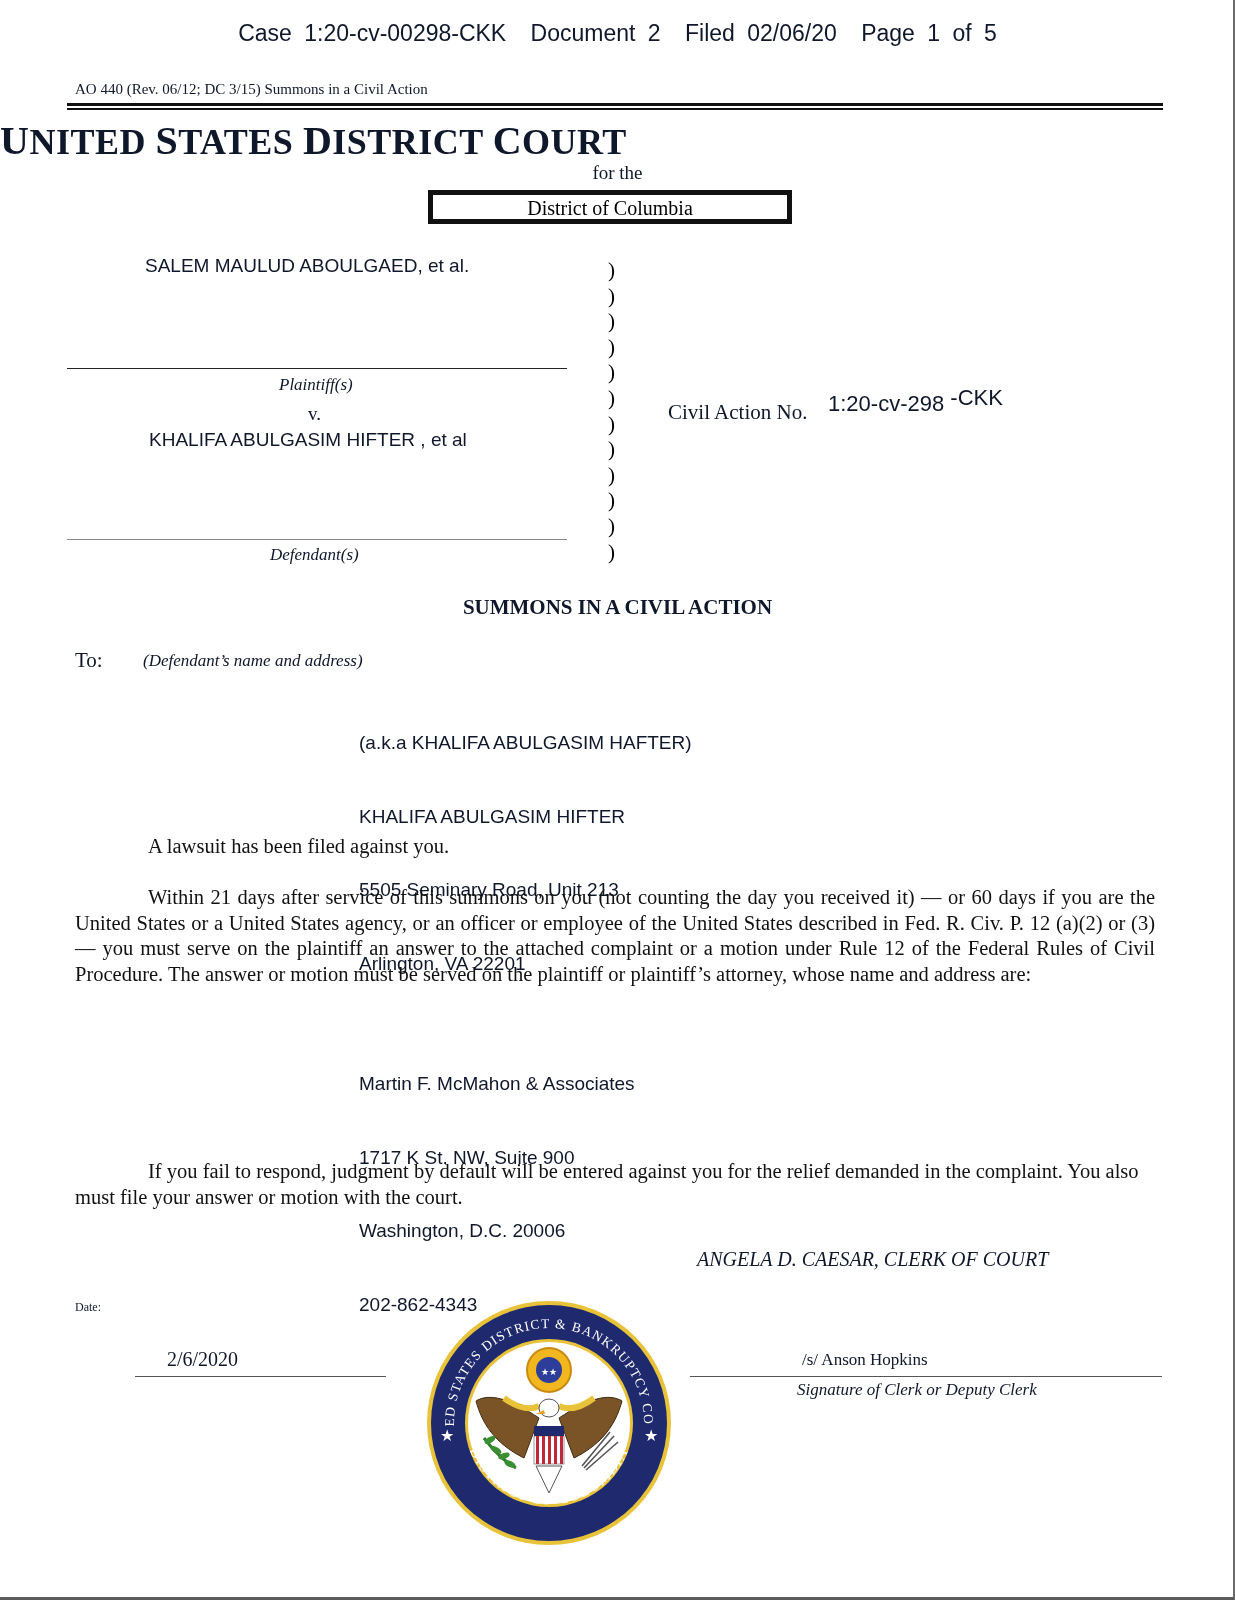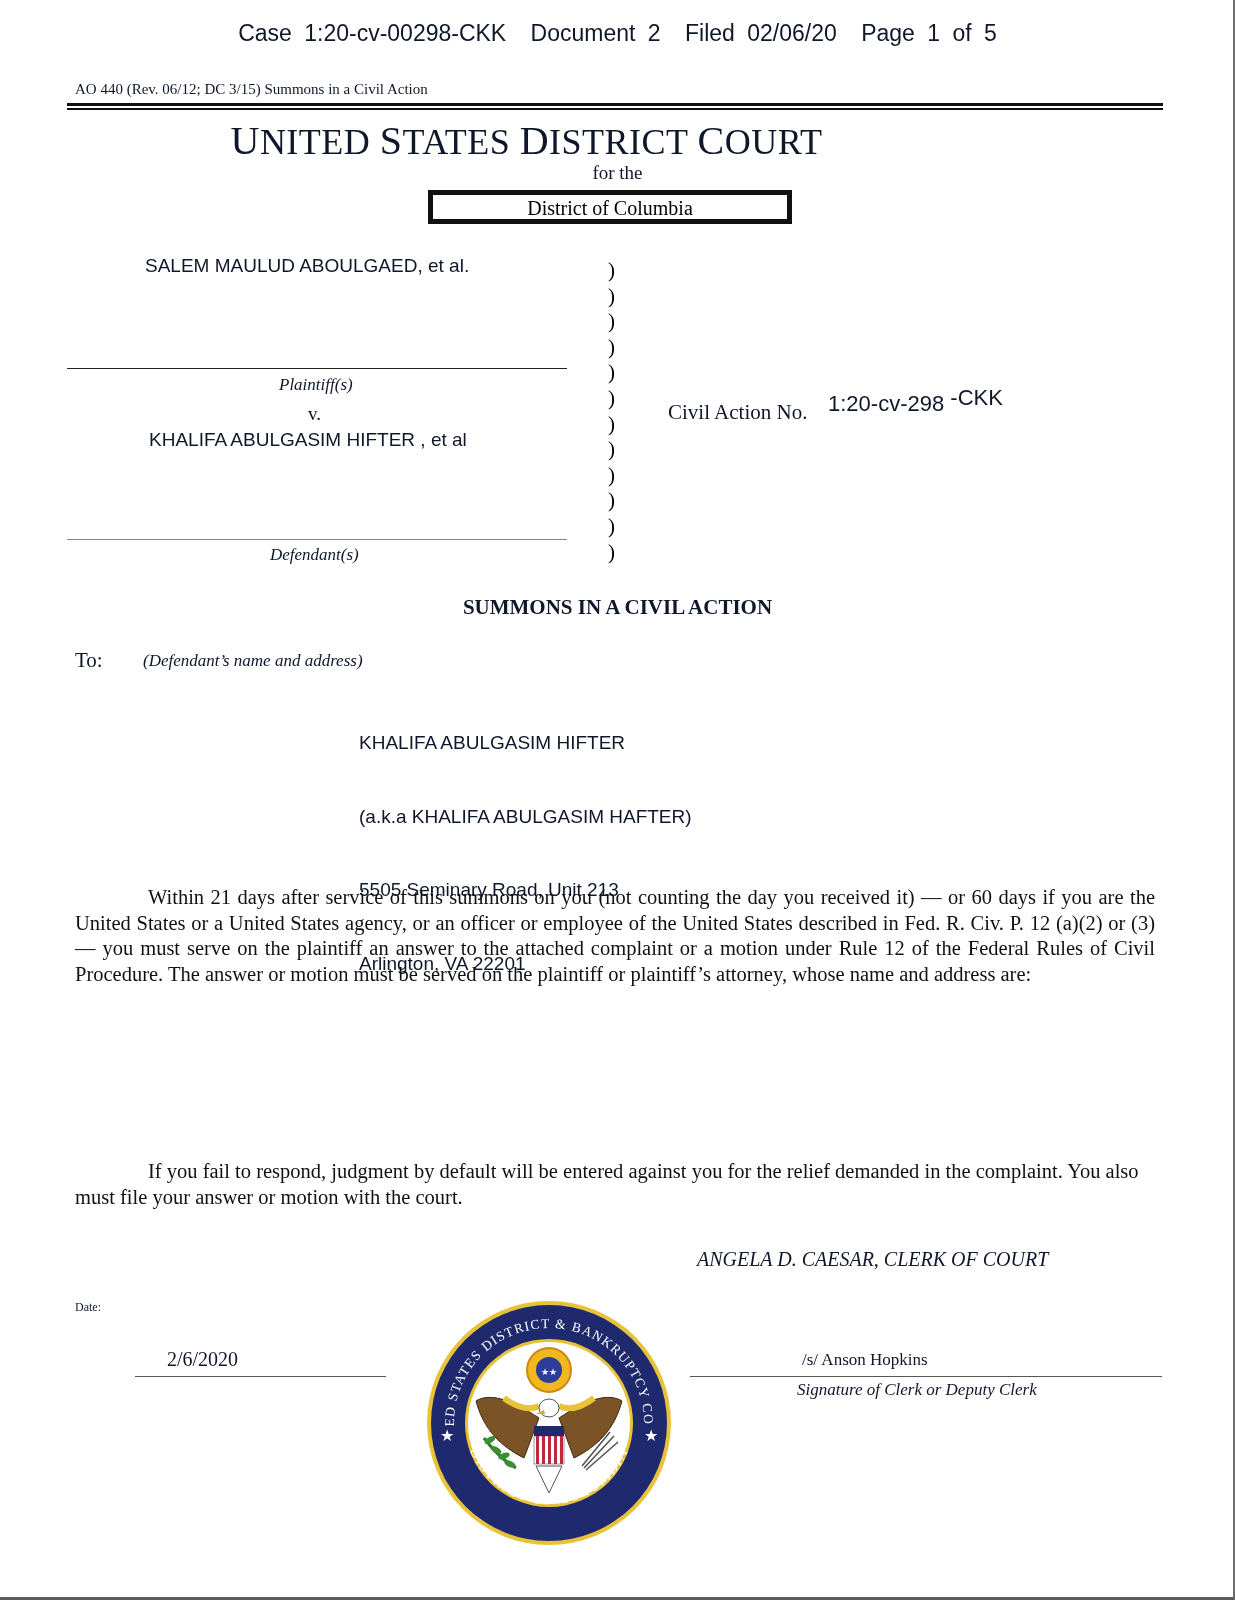--- a/index.html
+++ b/index.html
@@ -8,21 +8,21 @@
           border-right: 2px solid #6b6b6b; border-bottom: 3px solid #5c5c5c; background: #fff; }
   .abs { position: absolute; white-space: nowrap; color: #0f172a; }
   .serif { font-family: "Liberation Serif", "DejaVu Serif", serif; }
   .sans { font-family: "Liberation Sans", "DejaVu Sans", sans-serif; }
   .ital { font-style: italic; }
 
   .stamp { top: 20px; left: 0; width: 1235px; text-align: center; font-size: 23px; letter-spacing: 0; word-spacing: 6px; }
   .stamp span { margin: 0 6px; }
   .formid { top: 81px; left: 75px; font-size: 15px; }
   .rule-double { position: absolute; left: 67px; width: 1096px; height: 0; border-top: 3px solid #111; }
-  .title { top: 117px; left: 0; width: 1053px; text-align: center; font-size: 36px; letter-spacing: 0.5px; }
+  .title { top: 117px; left: 0; width: 1053px; font-size: 36px; letter-spacing: 0.5px; font-weight: bold; }
   .title .big { font-size: 40px; }
   .forthe { top: 162px; left: 0; width: 1235px; text-align: center; font-size: 19px; }
   .district-box { position: absolute; left: 428px; top: 190px; width: 364px; height: 34px;
                   border: 5px solid #111; text-align: center; box-sizing: border-box;
                   font-size: 20px; line-height: 26px; }
 
   .party { font-size: 19px; }
   .line { position: absolute; height: 0; border-top: 1px solid #222; }
   .caption { font-size: 17px; }
   .paren-col { position: absolute; left: 608px; top: 258px; font-size: 21px; line-height: 25.6px; }
@@ -97,28 +97,35 @@
   <div class="abs sans civil-no">
     <span>1:20-cv-298</span>
     <span style="position:relative; top:-6px;">-CKK</span>
   </div>
 
   <div class="abs serif summons">SUMMONS IN A CIVIL ACTION</div>
   <div class="abs serif to-label">To:</div>
   <div class="abs serif ital to-hint">(Defendant’s name and address)</div>
 
   <div class="abs sans addr" style="top:682px;">
+    <div>(a.k.a KHALIFA ABULGASIM HAFTER)</div>
     <div>KHALIFA ABULGASIM HIFTER</div>
-    <div>(a.k.a KHALIFA ABULGASIM HAFTER)</div>
     <div>5505 Seminary Road, Unit 213</div>
     <div>Arlington, VA 22201</div>
   </div>
 
+  <div class="para serif indent" style="top:834px;">A lawsuit has been filed against you.</div>
   <div class="para serif indent" style="top:885px; text-align:justify;">Within 21 days after service of this summons on you (not counting the day you received it) — or 60 days if you are the United States or a United States agency, or an officer or employee of the United States described in Fed. R. Civ. P. 12 (a)(2) or (3) — you must serve on the plaintiff an answer to the attached complaint or a motion under Rule 12 of the Federal Rules of Civil Procedure.  The answer or motion must be served on the plaintiff or plaintiff’s attorney, whose name and address are:</div>
 
+  <div class="abs sans addr" style="top:1023px;">
+    <div>Martin F. McMahon &amp; Associates</div>
+    <div>1717 K St. NW, Suite 900</div>
+    <div>Washington, D.C. 20006</div>
+    <div>202-862-4343</div>
+  </div>
 
   <div class="para serif indent" style="top:1159px;">If you fail to respond, judgment by default will be entered against you for the relief demanded in the complaint. You also must file your answer or motion with the court.</div>
 
   <div class="abs serif ital clerk-name">ANGELA D. CAESAR, CLERK OF COURT</div>
   <div class="abs serif date-label">Date:</div>
   <div class="abs serif date-val">2/6/2020</div>
   <div class="line" style="top:1376px; left:135px; width:251px; border-color:#555;"></div>
   <div class="abs serif sig-val">/s/ Anson Hopkins</div>
   <div class="line" style="top:1376px; left:690px; width:472px; border-color:#555;"></div>
   <div class="abs serif ital sig-caption">Signature of Clerk or Deputy Clerk</div>

